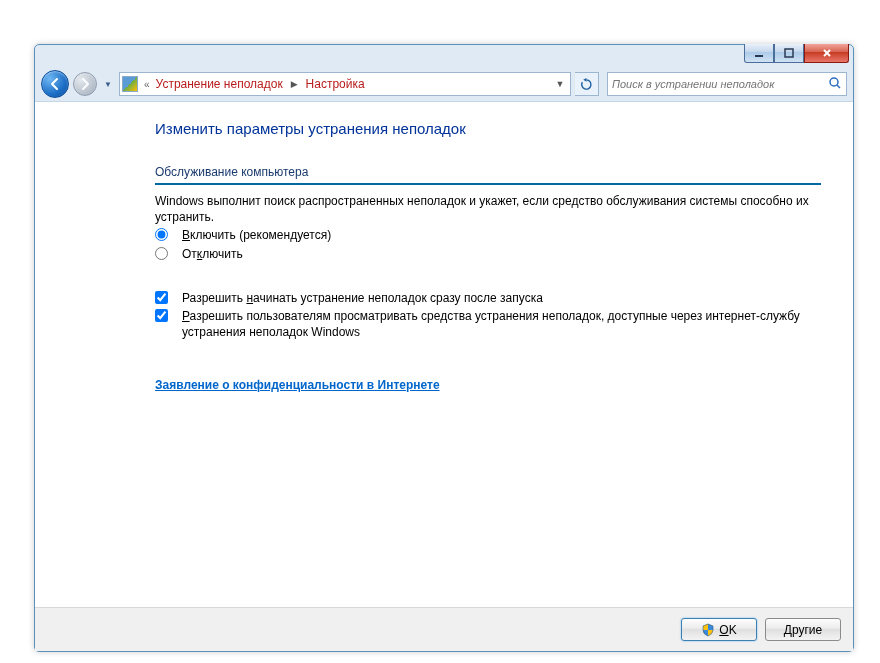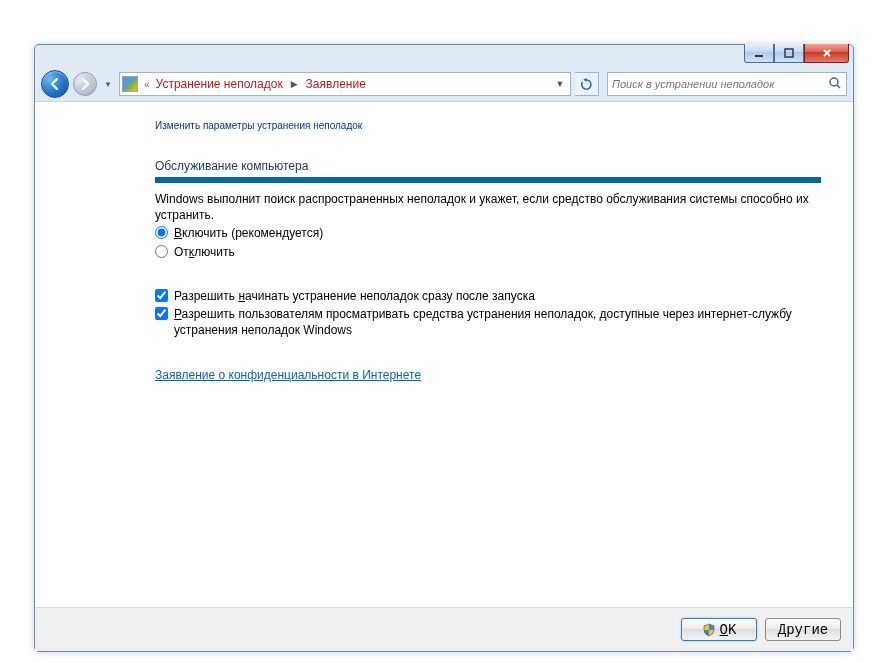--- a/index.html
+++ b/index.html
@@ -128,65 +128,64 @@
   
   .content {
     flex: 1;
     background: #fff;
     padding: 18px 32px 0 120px;
     overflow: auto;
     border-top: 1px solid #c8d5e3;
   }
   .page-title {
     color: #003399;
-    font-size: 10px;
+    font-size: 15px;
     font-weight: normal;
     margin-bottom: 28px;
   }
   .section-header {
     color: #1a3a6e;
     font-size: 12px;
     padding-bottom: 4px;
-    border-bottom: 6px solid #0369a1;
+    border-bottom: 2px solid #0369a1;
     margin-bottom: 8px;
   }
   .section { margin-bottom: 28px; }
   .section-body { color: #000; line-height: 1.35; }
   .radio-row, .check-row {
     display: flex;
     align-items: flex-start;
-    gap: 6px;
+    gap: 14px;
     margin-top: 2px;
     line-height: 1.35;
   }
   .radio-row input, .check-row input { margin-top: 1px; }
   .underline-access { text-decoration: underline; }
-  .link { color: #0066cc; margin-top: 2px; display: inline-block; }
+  .link { color: #0066cc; margin-top: 10px; display: inline-block; font-weight: bold; }
   
   .footer {
     height: 44px;
     background: #f0f0f0;
     border-top: 1px solid #d8d8d8;
     display: flex;
     align-items: center;
     justify-content: flex-end;
     padding: 0 12px;
     gap: 8px;
   }
   .btn {
     min-width: 76px;
     height: 23px;
     padding: 0 10px;
     border: 1px solid #8b8b8b;
     border-radius: 3px;
     background: linear-gradient(to bottom, #fdfdfd, #ececec 45%, #dedede 46%, #f3f3f3);
-    font-size: 14px;
+    font-size: 12px;
     display: flex; align-items: center; justify-content: center;
     gap: 4px;
-    font-family: Liberation Mono, monospace;
   }
   .btn.default {
     border-color: #3c7fb1;
     box-shadow: 0 0 2px #6fb8f4;
   }
   .shield {
     width: 14px; height: 14px;
   }
 </style>
 </head>
@@ -223,21 +222,21 @@
           <path d="M5 2 L10 7 L5 12" stroke="#fff" stroke-width="2" fill="none" stroke-linecap="round" stroke-linejoin="round"></path>
         </svg>
     </div>
     <div class="navdrop">▼</div>
 
     <div class="addressbar">
       <span class="addr-icon"></span>
       <span class="addr-sep">«</span>
       <span class="addr-text">Устранение неполадок</span>
       <span class="addr-arrow">▶</span>
-      <span class="addr-text">Заявление</span>
+      <span class="addr-text">Настройка</span>
       <span class="addr-drop">▼</span>
     </div>
     <div class="refresh">
       <svg viewBox="0 0 14 14">
           <path d="M7 2 A5 5 0 1 1 2.5 4.5" stroke="currentColor" stroke-width="1.5" fill="none"></path>
           <path d="M7 0 L7 4 L3.5 2 Z" fill="currentColor"></path>
         </svg>
     </div>
     <div class="searchbox">
       <input type="text" placeholder="Поиск в устранении неполадок" style="">

